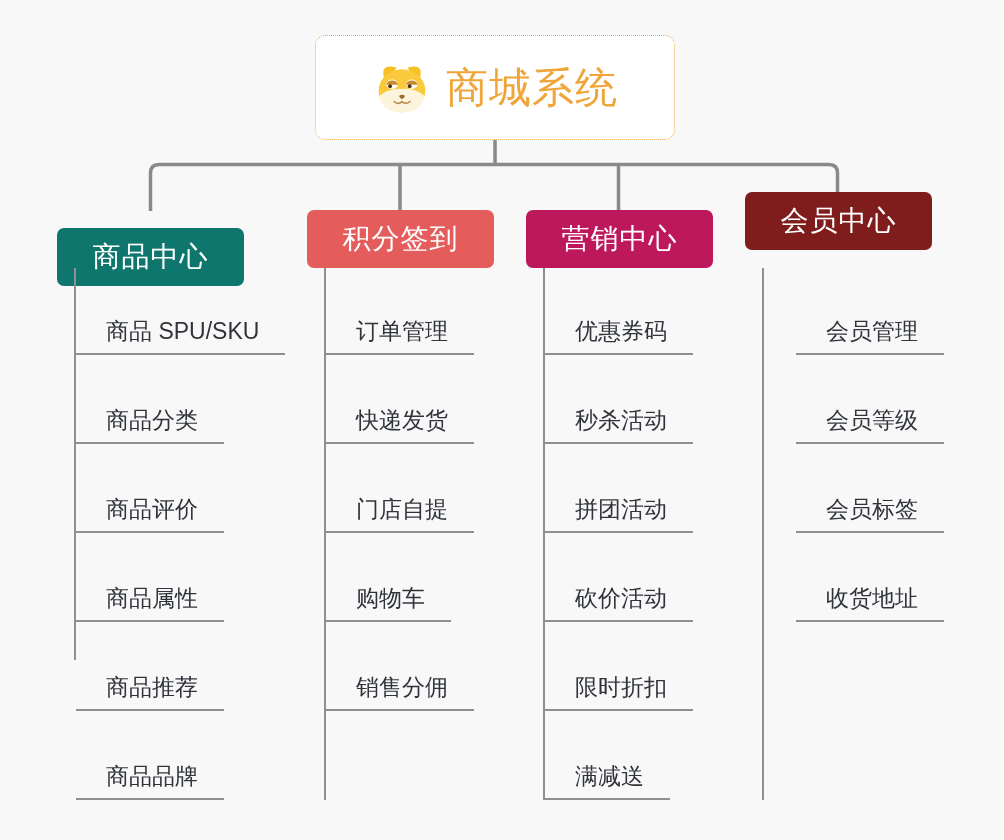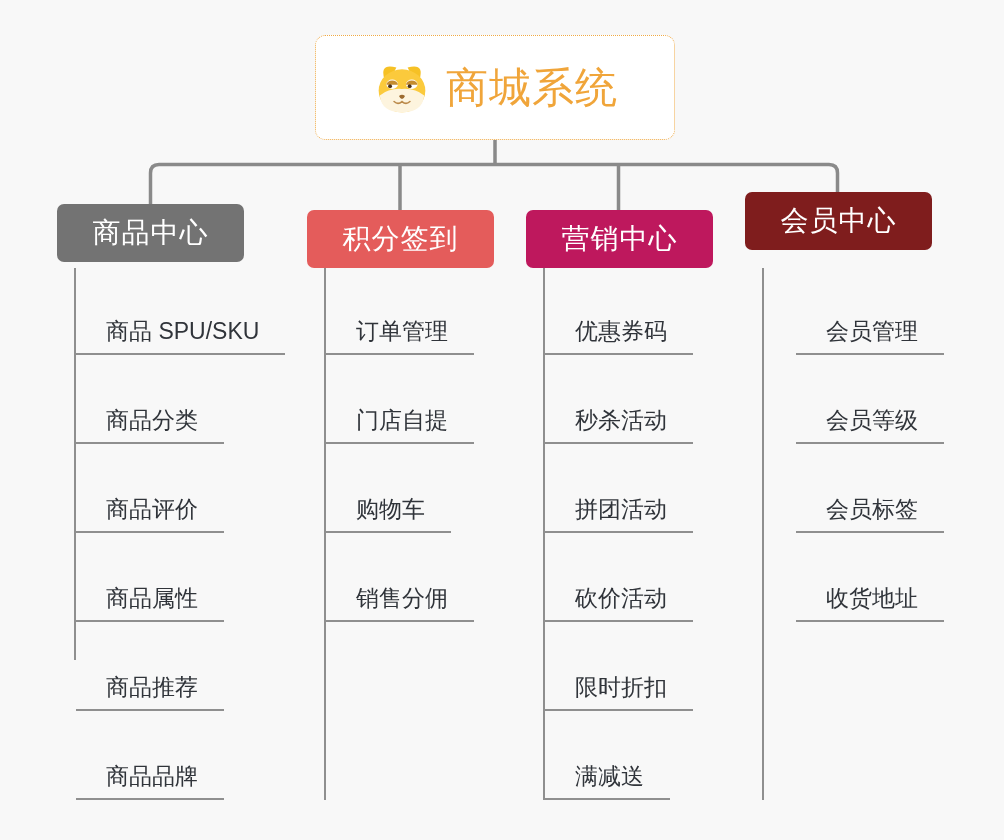--- a/index.html
+++ b/index.html
@@ -66,21 +66,21 @@
       <path d="M36.3 26.5 a6.2 4.6 0 0 1 12.4 0 l-12.4 0 z" fill="#c58c2e"></path>
       <circle cx="19.2" cy="28" r="2.1" fill="#4a3115"></circle>
       <circle cx="40.2" cy="28" r="2.1" fill="#4a3115"></circle>
       <path d="M28.8 38.5 q3.2 -2.6 6.4 0 q-1.4 3.4 -3.2 3.4 q-1.8 0 -3.2 -3.4 z" fill="#9c6b2f"></path>
       <path d="M23.5 44.5 q4.2 3.8 8.5 0 q4.3 3.8 8.5 0" stroke="#bb8a4a" stroke-width="1.7" fill="none" stroke-linecap="round"></path>
     </svg>
     <span class="root-title">商城系统</span>
   </div>
 
   <div id="branches">
-      <div class="branch-header" style="left: 57px; top: 204px; background: #737373;">
+      <div class="branch-header" style="left: 57px; top: 228px; background: #0f766e;">
         <span>商品中心</span>
       </div>
       <div class="branch-column" style="left: 74px; top: 268px; height: 392px;">
         <div class="leaf first">
           <span class="leaf-label">商品 SPU/SKU</span>
         </div>
         <div class="leaf">
           <span class="leaf-label">商品分类</span>
         </div>
         <div class="leaf">
@@ -95,20 +95,23 @@
         <div class="leaf">
           <span class="leaf-label">商品品牌</span>
         </div>
       </div>
       <div class="branch-header" style="left: 307px; top: 210px; background: rgb(228, 92, 91);">
         <span>积分签到</span>
       </div>
       <div class="branch-column" style="left: 324px; top: 268px; height: 532px;">
         <div class="leaf first">
           <span class="leaf-label">订单管理</span>
+        </div>
+        <div class="leaf">
+          <span class="leaf-label">快递发货</span>
         </div>
         <div class="leaf">
           <span class="leaf-label">门店自提</span>
         </div>
         <div class="leaf">
           <span class="leaf-label">购物车</span>
         </div>
         <div class="leaf">
           <span class="leaf-label">销售分佣</span>
         </div>

